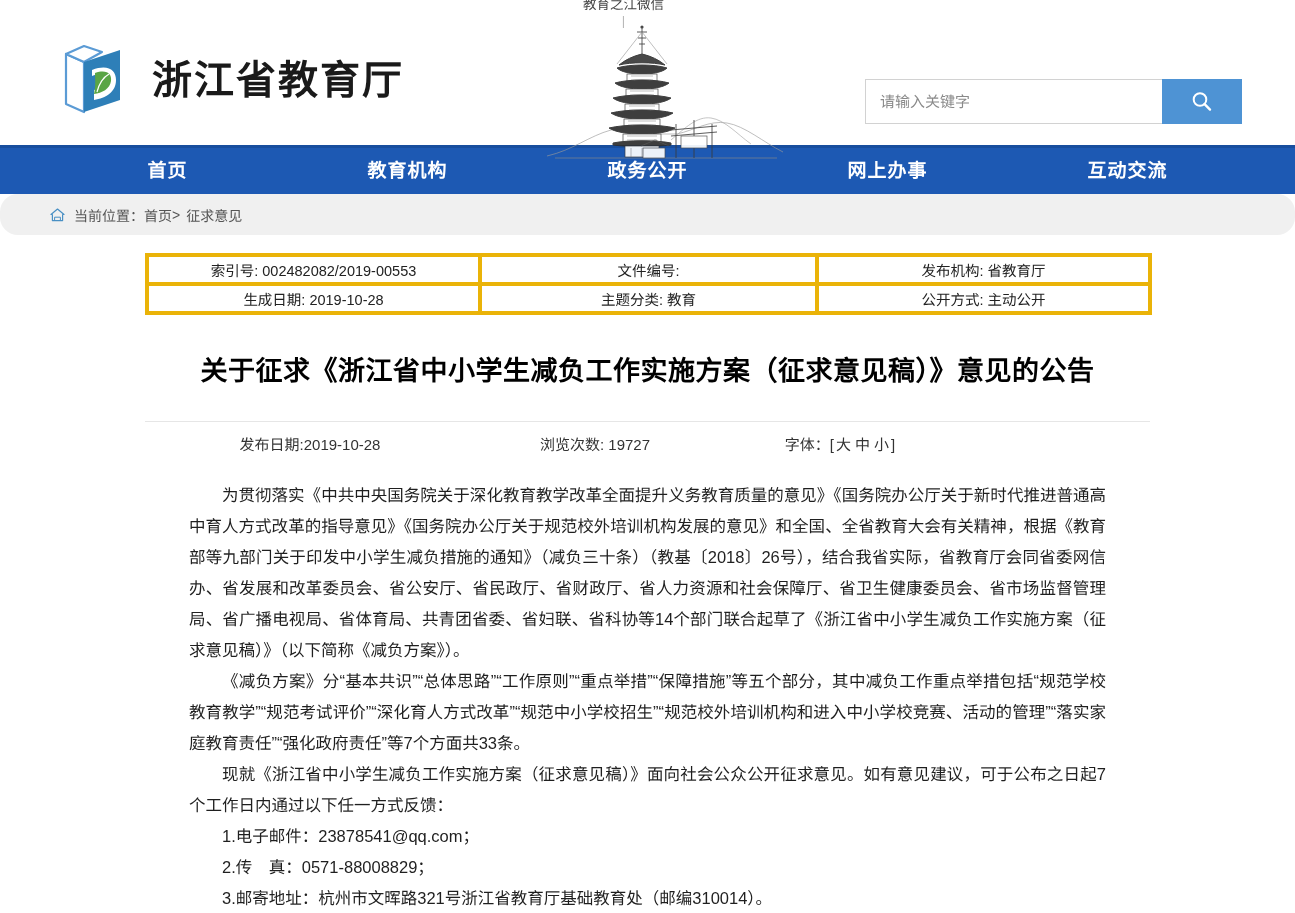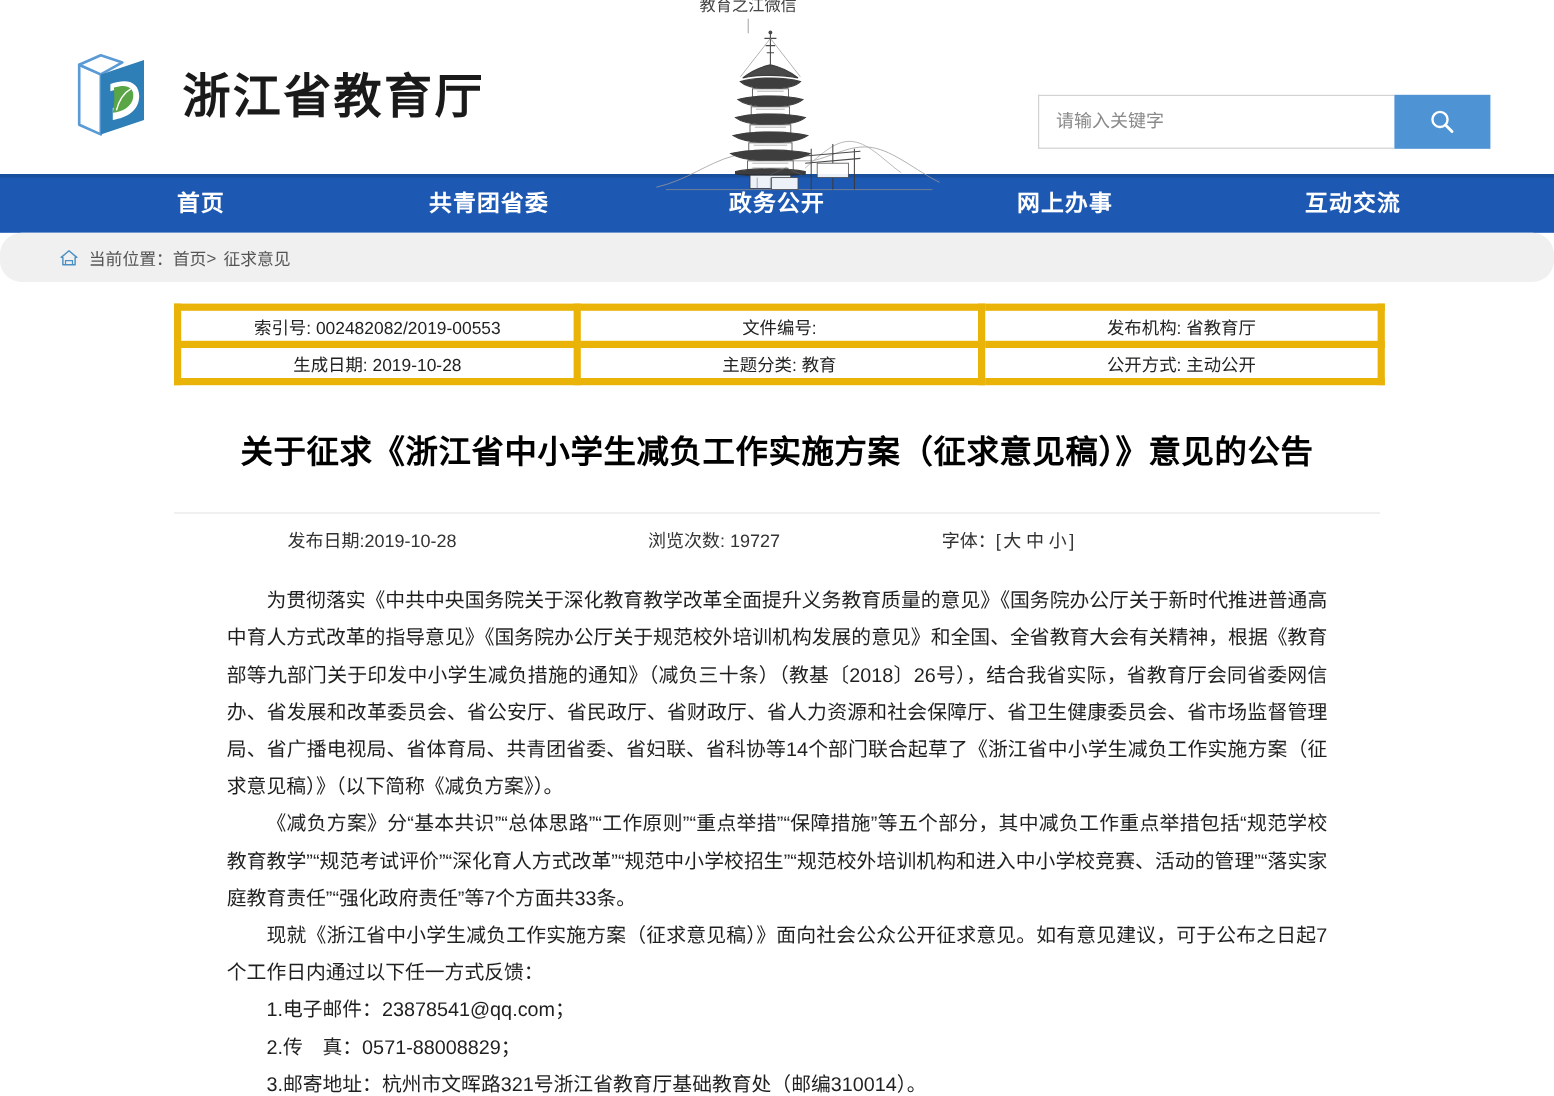--- a/index.html
+++ b/index.html
@@ -144,21 +144,21 @@
     padding-top: 18px;
   }
 
   table.meta {
     width: 1003px;
     border-collapse: collapse;
     margin-top: 0;
     table-layout: fixed;
   }
   table.meta td {
-    border: 6px solid #eab308;
+    border: 4px solid #eab308;
     height: 29px;
     font-size: 14.5px;
     color: #222;
     text-align: center;
     padding: 2px 6px;
     white-space: nowrap;
     overflow: hidden;
   }
   table.meta td.c1 { width: 333px; }
   table.meta td.c2 { width: 337px; }
@@ -302,21 +302,21 @@
       <svg width="26" height="26" viewBox="0 0 26 26">
         <circle cx="11" cy="10.5" r="6.3" fill="none" stroke="#ffffff" stroke-width="2"></circle>
         <line x1="15.6" y1="15.2" x2="21" y2="20.6" stroke="#ffffff" stroke-width="2.4" stroke-linecap="round"></line>
       </svg>
     </button>
   </div>
 </div>
 
 <div class="nav">
   <a>首页</a>
-  <a>共青团省委</a>
+  <a>教育机构</a>
   <a>政务公开</a>
   <a>网上办事</a>
   <a>互动交流</a>
 </div>
 
 <div class="crumb-bar">
   <span class="home-icon">
     <svg width="15" height="14" viewBox="0 0 15 14">
       <path d="M7.5 1 L14 6.5 L12.6 6.5 L12.6 12.6 L2.4 12.6 L2.4 6.5 L1 6.5 Z" fill="none" stroke="#4a90c4" stroke-width="1.2" stroke-linejoin="round"></path>
       <path d="M4.6 12.6 L4.6 9.2 L10.4 9.2 L10.4 12.6" fill="none" stroke="#4a90c4" stroke-width="1"></path>

